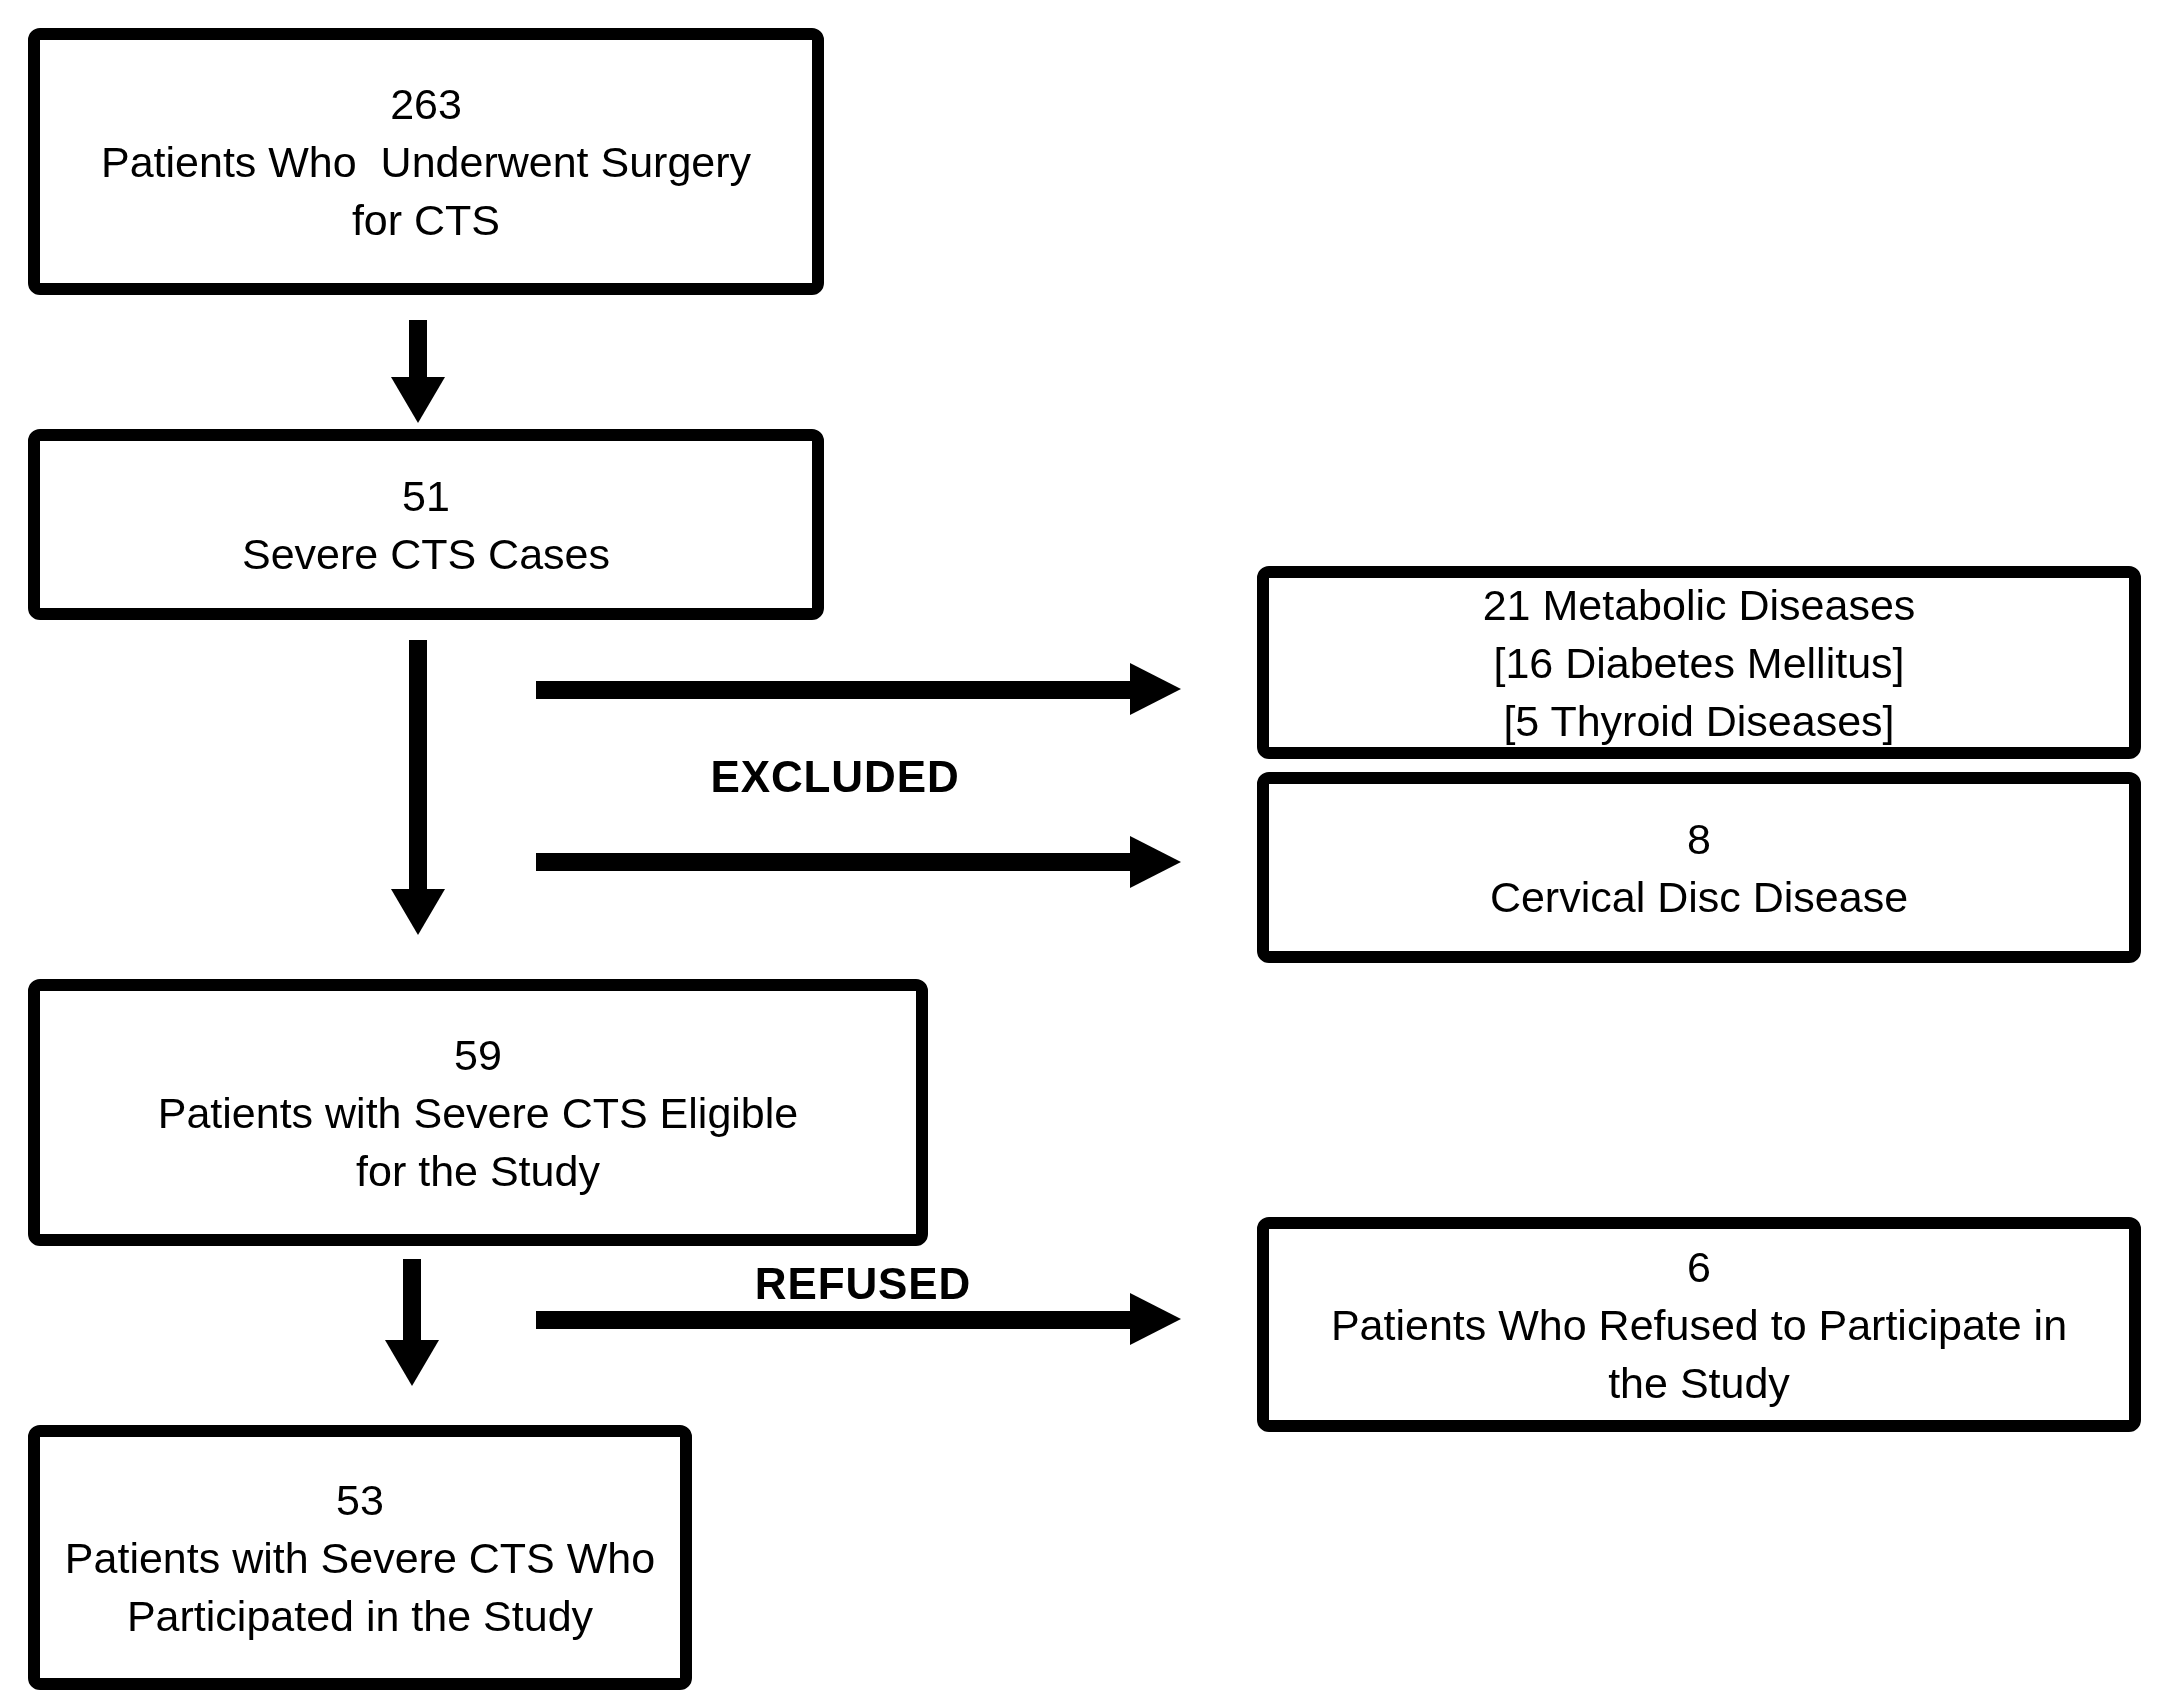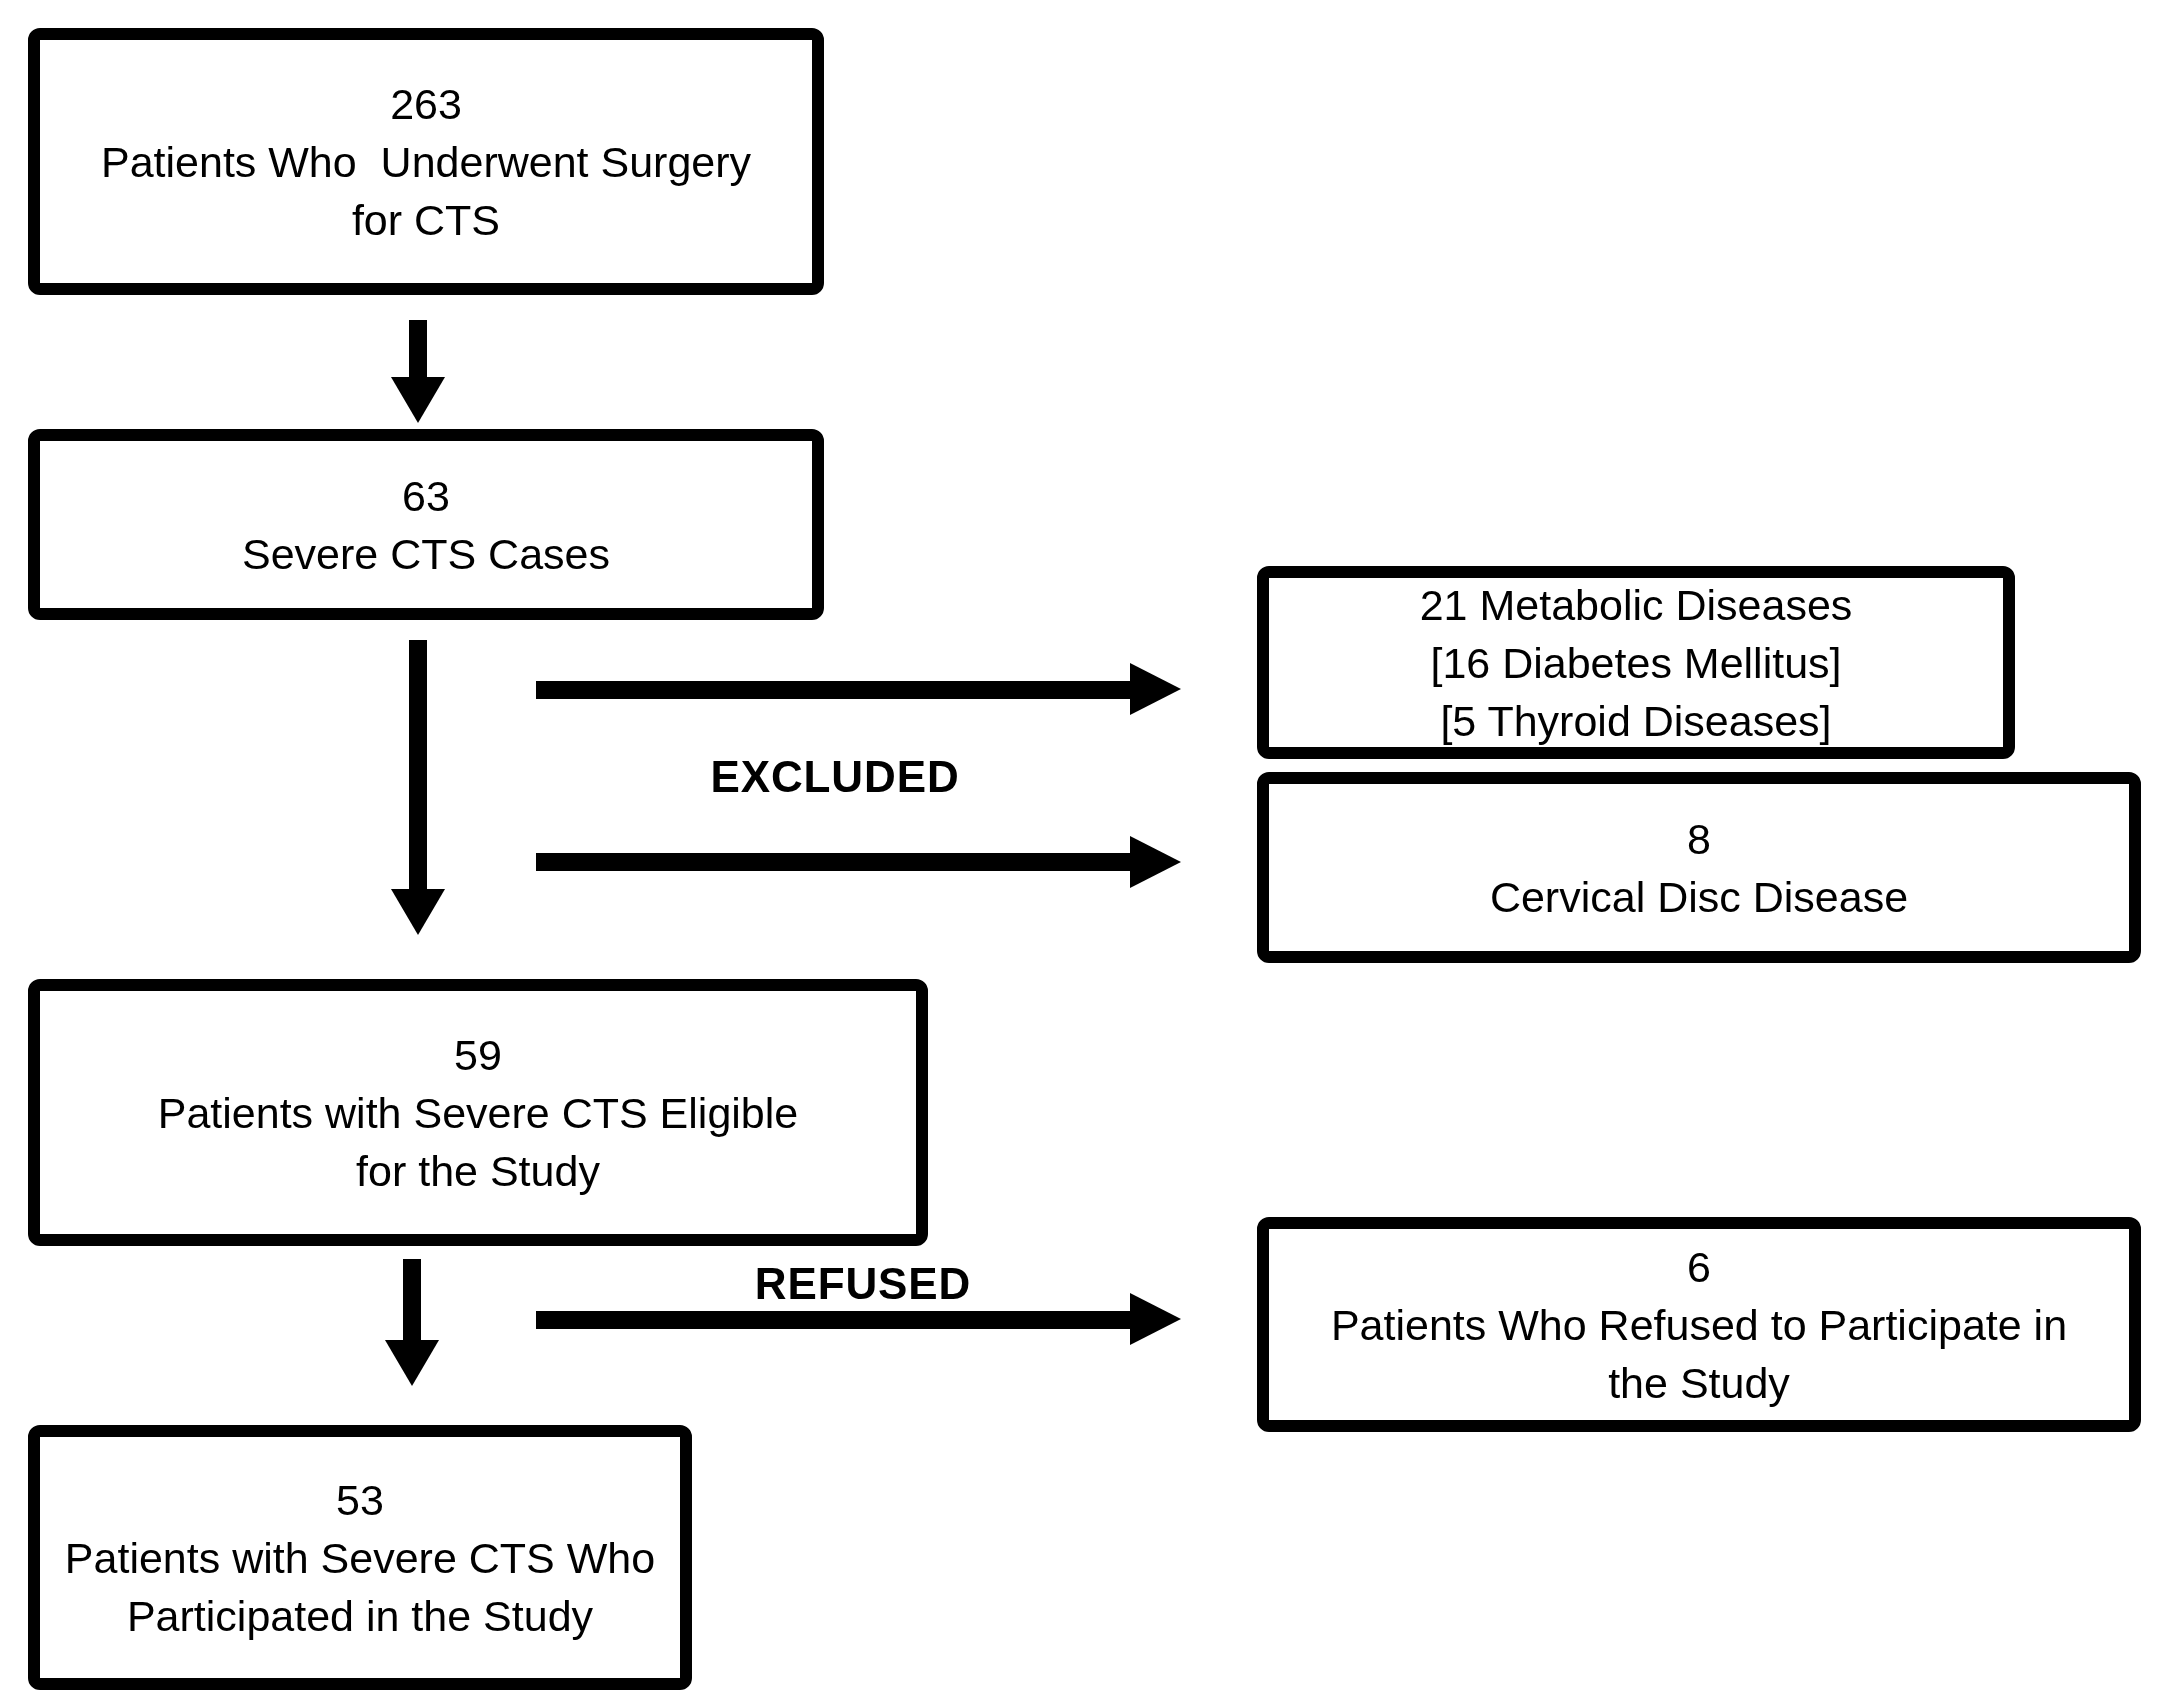--- a/index.html
+++ b/index.html
@@ -28,21 +28,21 @@
   }
   .box .line { white-space: pre; }
 
   
   #box-surgery      { left: 28px;   top: 28px;   width: 796px; height: 267px; }
   #box-severe       { left: 28px;   top: 429px;  width: 796px; height: 191px; }
   #box-eligible     { left: 28px;   top: 979px; width: 900px; height: 267px; }
   #box-participated { left: 28px;   top: 1425px; width: 664px; height: 265px; }
 
   
-  #box-metabolic    { left: 1257px; top: 566px;  width: 758px; height: 193px; }
+  #box-metabolic    { left: 1257px; top: 566px;  width: 884px; height: 193px; }
   #box-cervical     { left: 1257px; top: 772px;  width: 884px; height: 191px; }
   #box-refused      { left: 1257px; top: 1217px; width: 884px; height: 215px; }
 
   
   .vline { position: absolute; width: 17.6px; background: #000000; }
   .vhead {
     position: absolute; width: 0; height: 0;
     border-left: 27px solid transparent;
     border-right: 27px solid transparent;
     border-top: 46px solid #000000;
@@ -85,21 +85,21 @@
 
 <div class="canvas">
 
   <div class="box" id="box-surgery">
     <div class="line">263</div>
     <div class="line">Patients Who  Underwent Surgery</div>
     <div class="line">for CTS</div>
   </div>
 
   <div class="box" id="box-severe">
-    <div class="line">63</div>
+    <div class="line">51</div>
     <div class="line">Severe CTS Cases</div>
   </div>
 
   <div class="box" id="box-eligible">
     <div class="line">59</div>
     <div class="line">Patients with Severe CTS Eligible</div>
     <div class="line">for the Study</div>
   </div>
 
   <div class="box" id="box-participated">

